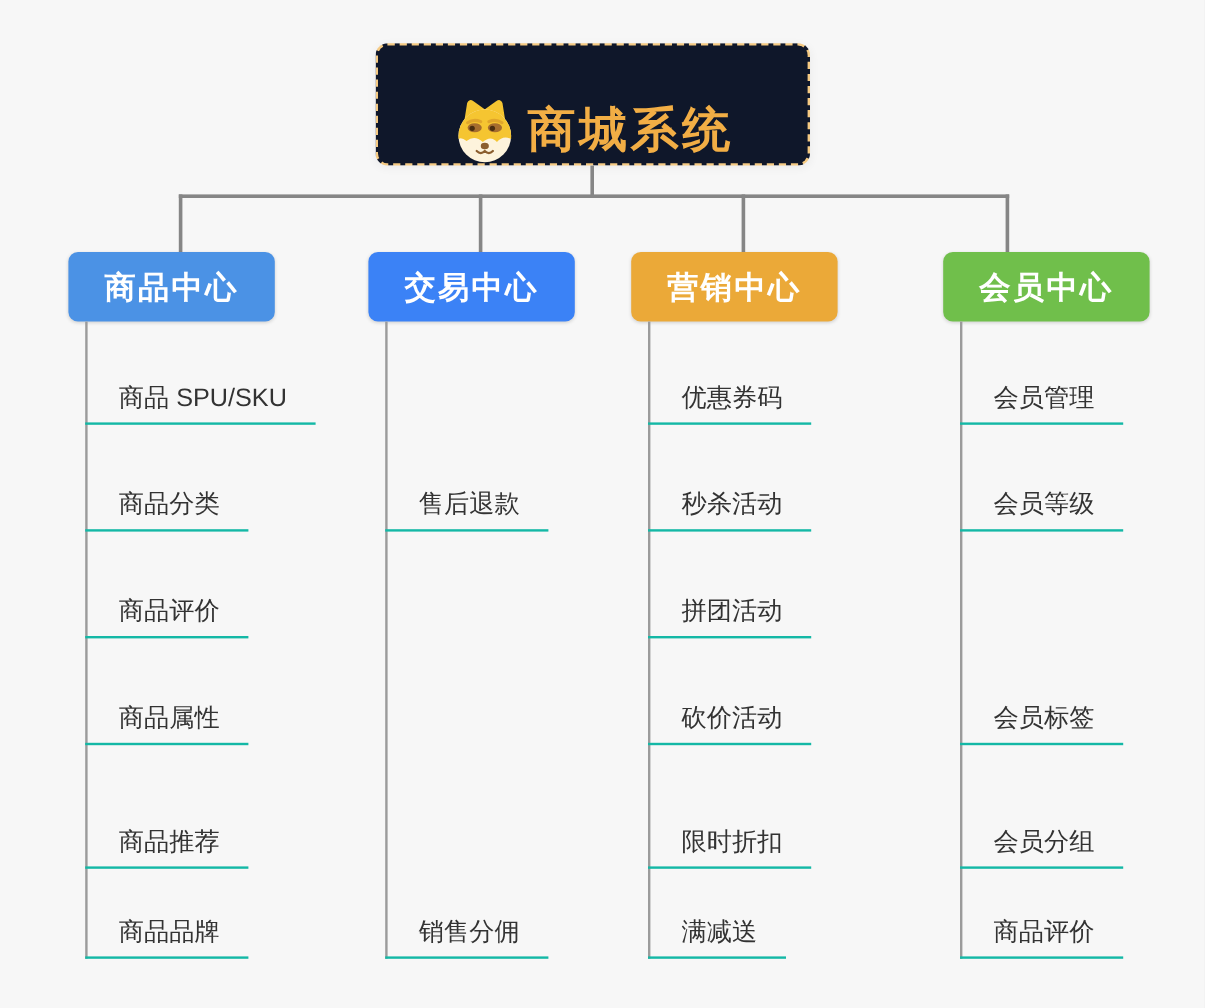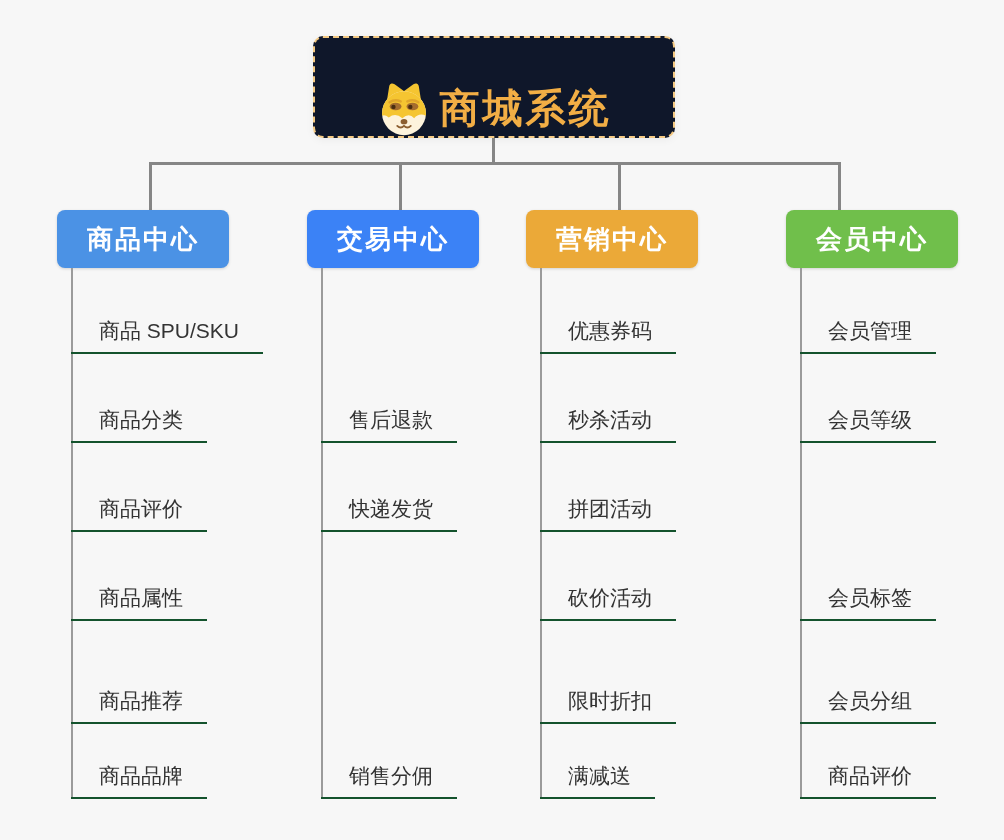--- a/index.html
+++ b/index.html
@@ -47,21 +47,21 @@
 
   .trunk {
     position:absolute; left:14px; top:58px; width:2px; height:531px;
     background:#9B9B9B;
   }
 
   .item {
     position:absolute; left:14px; height:38px;
     display:flex; align-items:flex-end;
     padding:0 24px 7px 28px;
-    border-bottom:2px solid #14532d;
+    border-bottom:2px solid #14b8a6;
     font-size:21px; color:#333333; white-space:nowrap;
     width:max-content;
   }
   .r0 { top:106px; } .r1 { top:195px; } .r2 { top:284px; }
   .r3 { top:373px; } .r4 { top:476px; } .r5 { top:551px; }
 </style>
 </head>
 <body>
 
 <div class="canvas">
@@ -106,21 +106,20 @@
     <div class="item r2">商品评价</div>
     <div class="item r3">商品属性</div>
     <div class="item r4">商品推荐</div>
     <div class="item r5">商品品牌</div>
   </div>
 
   <div class="col col-2">
     <div class="hdr" style="background-color: #3b82f6;">交易中心</div>
     <div class="trunk"></div>
     <div class="item r1">售后退款</div>
-    <div class="item r2">快递发货</div>
     <div class="item r5">销售分佣</div>
   </div>
 
   <div class="col col-3">
     <div class="hdr" style="background-color: rgb(235, 169, 56);">营销中心</div>
     <div class="trunk"></div>
     <div class="item r0">优惠券码</div>
     <div class="item r2">拼团活动</div>
     <div class="item r1">秒杀活动</div>
     <div class="item r3">砍价活动</div>

